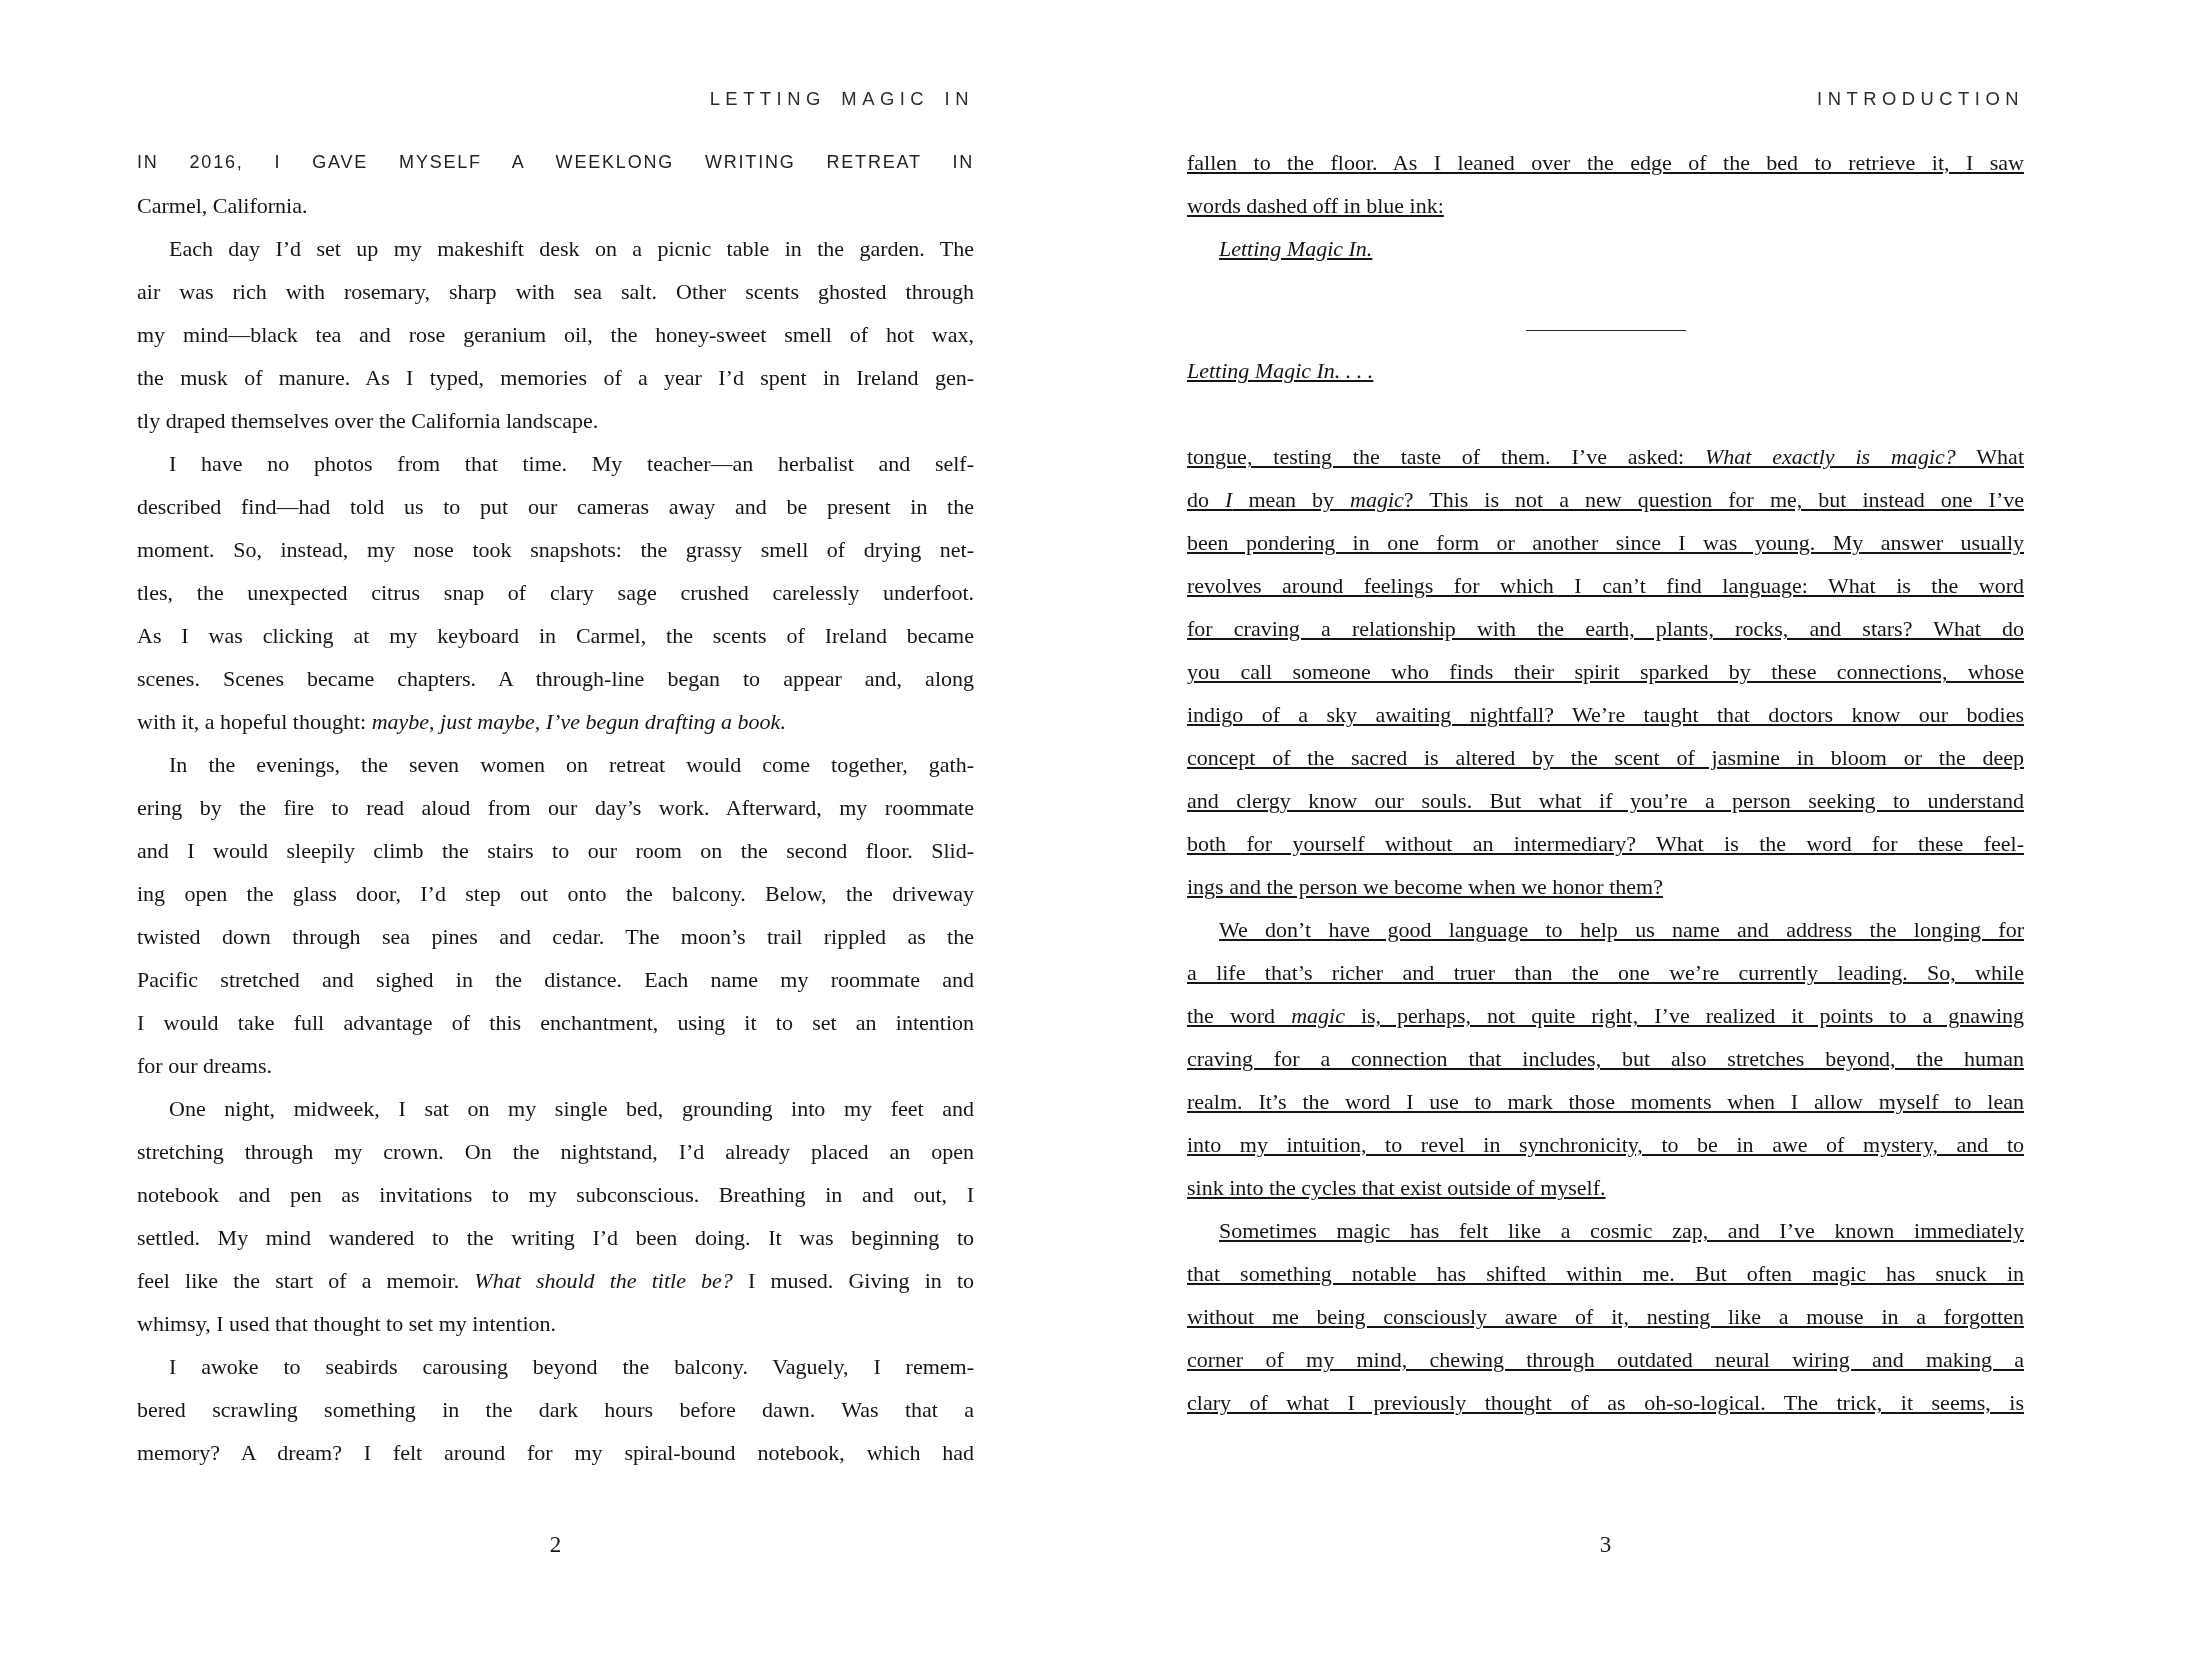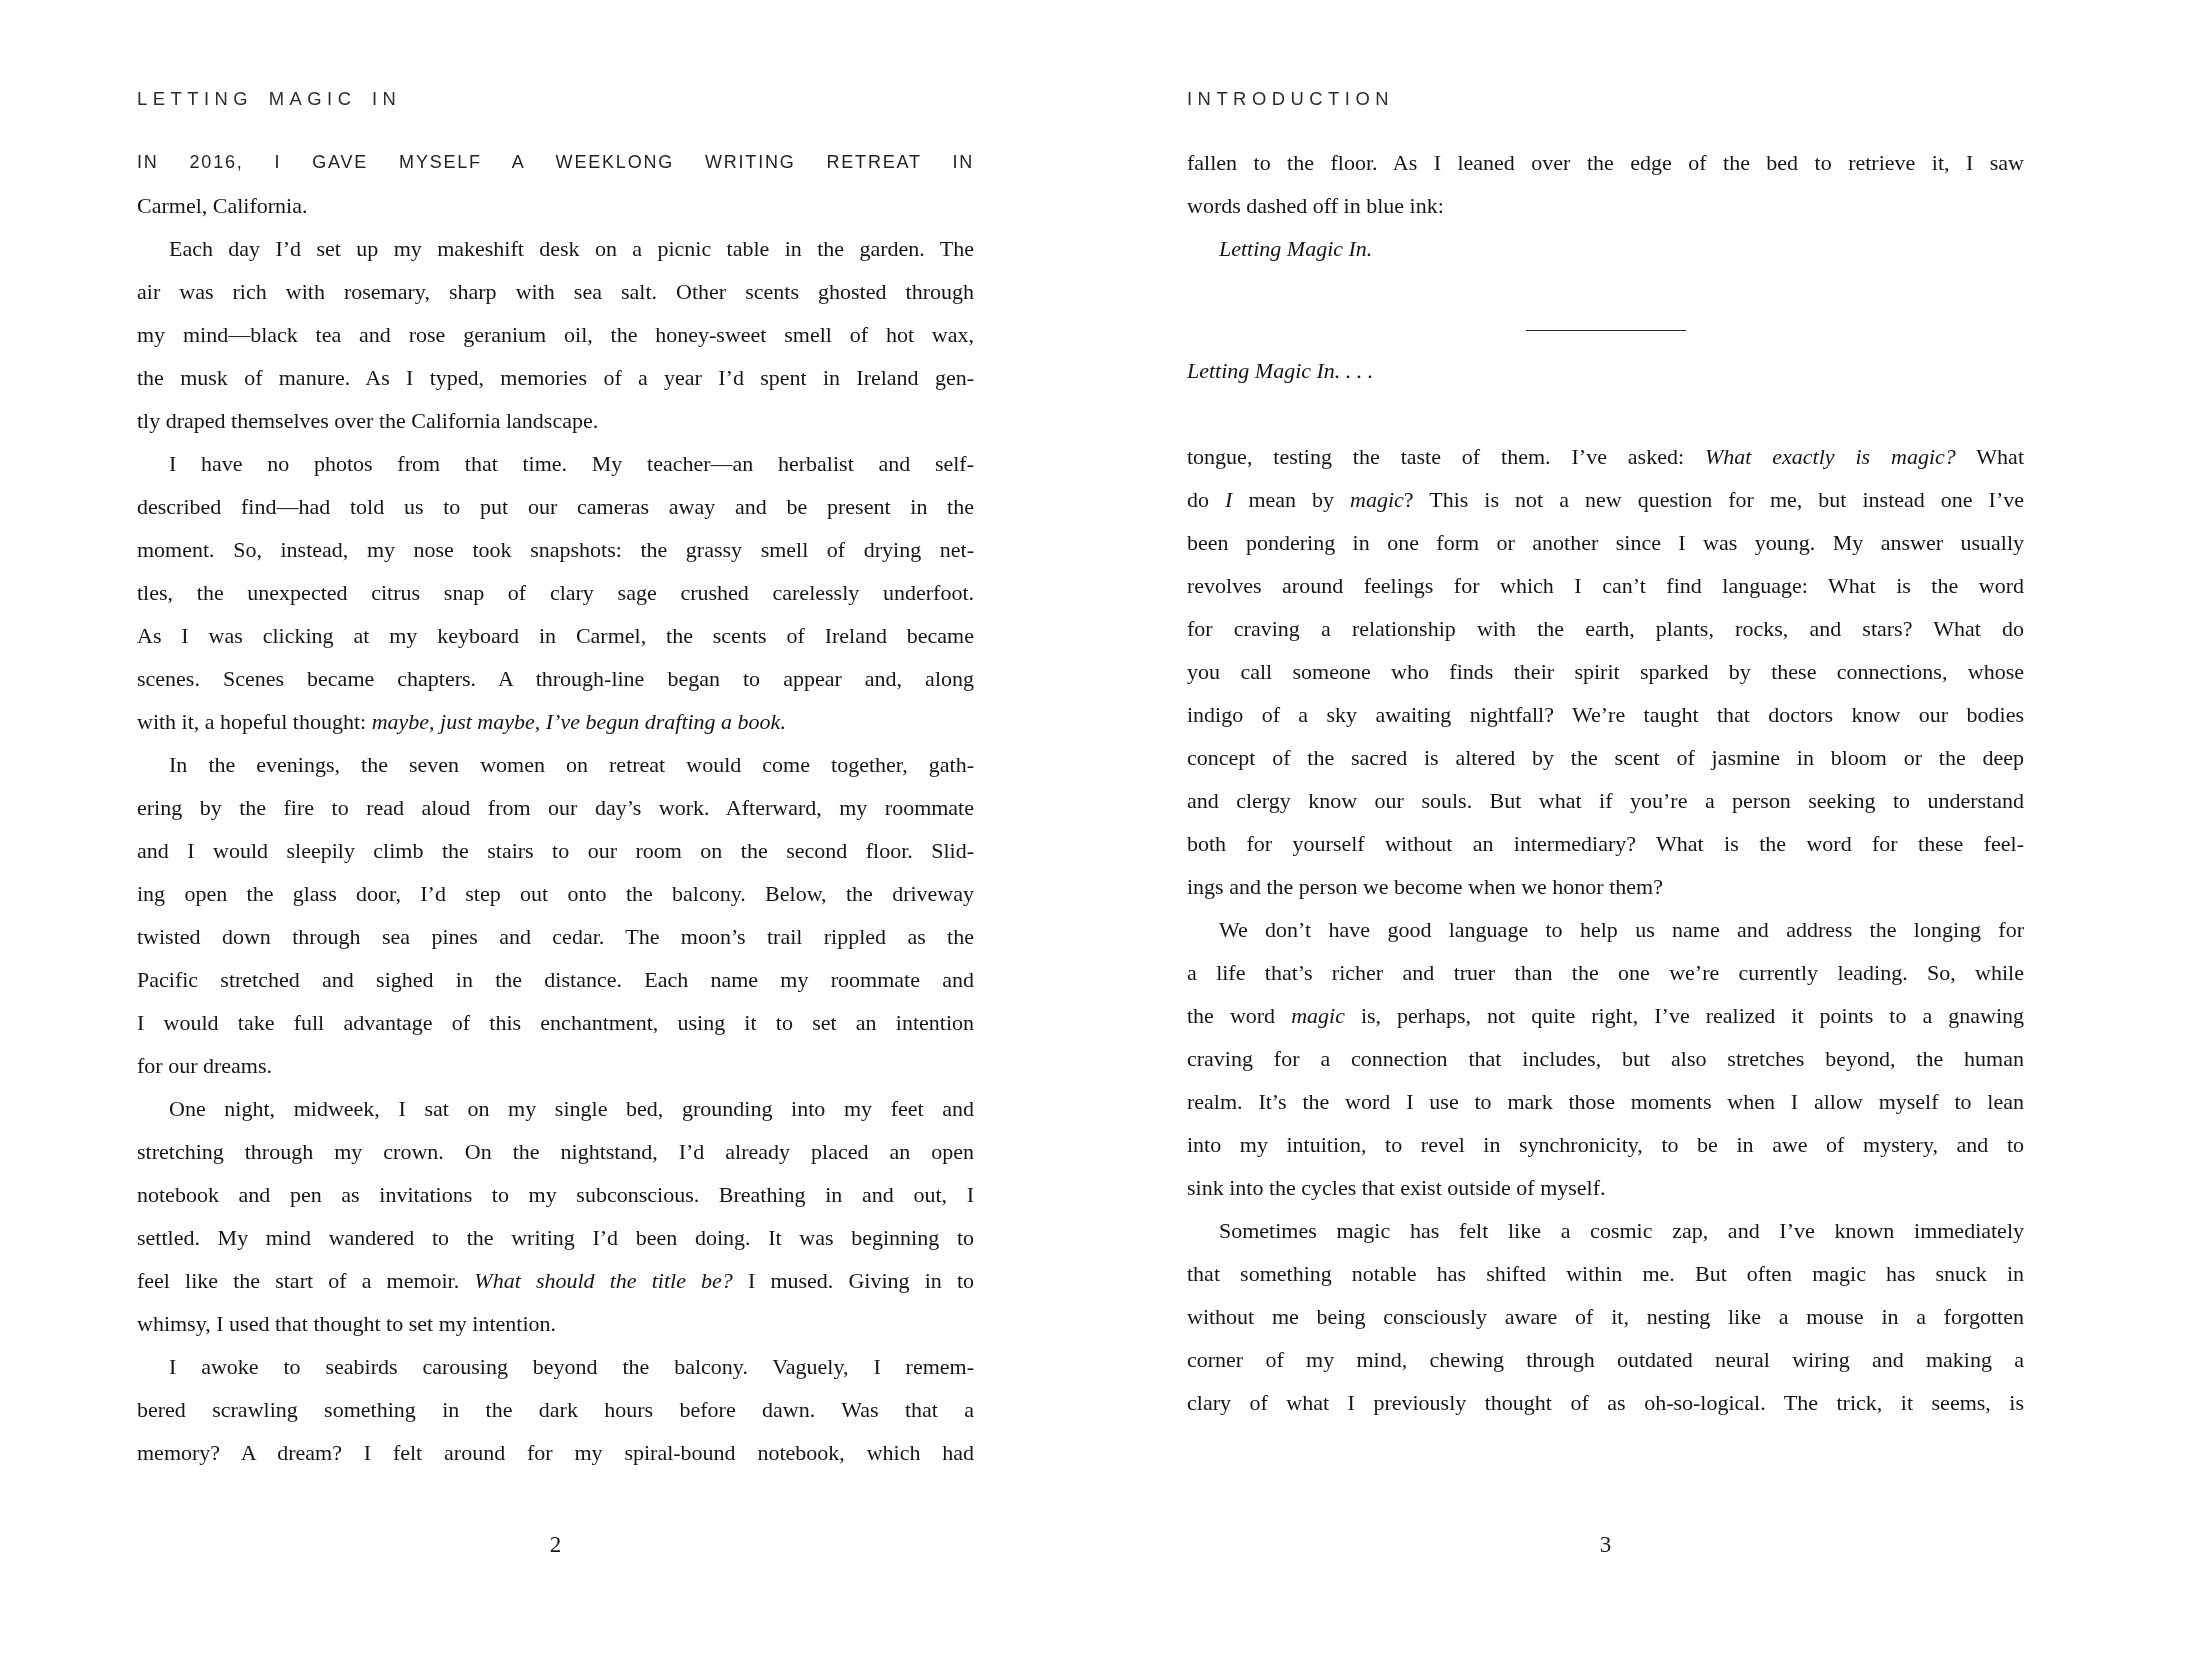--- a/index.html
+++ b/index.html
@@ -23,39 +23,39 @@
   }
   .page.left  { left: 0; }
   .page.right { left: 1041px; }
 
   .running-head {
     position: absolute;
     top: 85px;
     width: 837px;
     height: 27px;
     line-height: 27px;
-    text-align: left;
+    text-align: right;
     font-family: "Liberation Sans", sans-serif;
     font-size: 18.4px;
     letter-spacing: 5.5px;
     word-spacing: 4.9px;
     color: #2c2c2c;
   }
   .page.left  .running-head { left: 137px; }
   .page.right .running-head { left: 146px; }
 
   .text-block {
     position: absolute;
     top: 141px;
     width: 837px;
     font-size: 22px;
     color: #151515;
   }
   .page.left  .text-block { left: 137px; }
-  .page.right .text-block { left: 146px; }
+  .page.right .text-block { left: 146px; text-decoration: underline; }
 
   .para { margin: 0; }
   .para.space-after { margin-bottom: 43px; }
 
   .line {
     height: 43px;
     line-height: 43px;
     text-align: justify;
     text-align-last: justify;
   }

